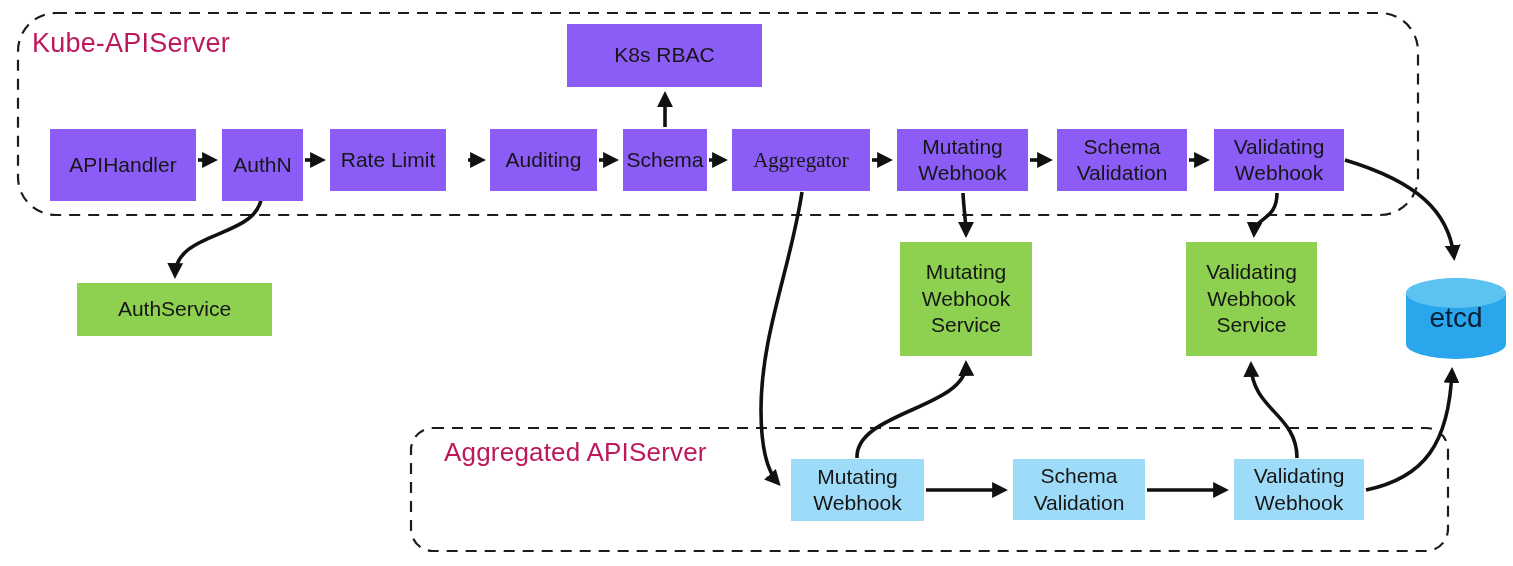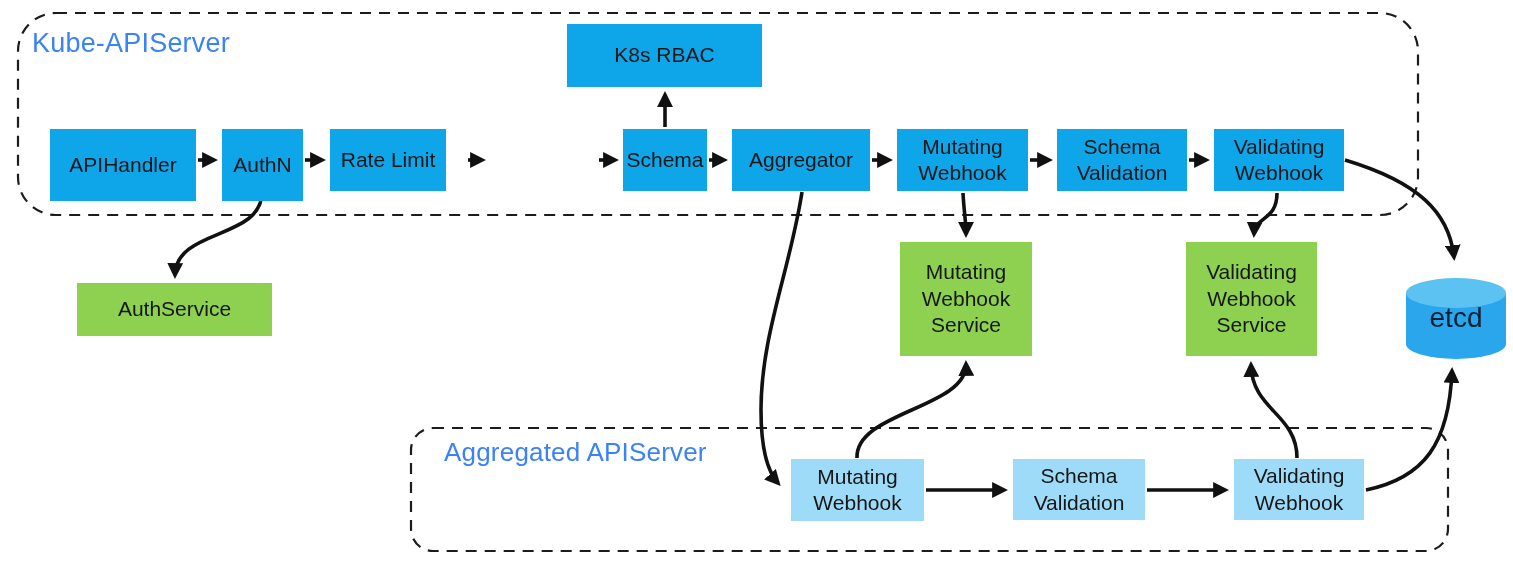--- a/index.html
+++ b/index.html
@@ -2,29 +2,29 @@
 <html><head>
 <meta charset="utf-8">
 <style>
   html,body{margin:0;padding:0;background:#ffffff;}
   .canvas{
     position:relative;width:1513px;height:566px;background:#ffffff;overflow:hidden;
     font-family:"Liberation Sans","DejaVu Sans",sans-serif;color:#1a1a1a;
   }
   .arrows{position:absolute;left:0;top:0;pointer-events:none;}
   .group-title{
-    position:absolute;font-size:27px;color:#3b82f6;letter-spacing:0.2px;
+    position:absolute;font-size:27px;color:#be185d;letter-spacing:0.2px;
     white-space:nowrap;
   }
   .node{
     position:absolute;display:flex;align-items:center;justify-content:center;
     text-align:center;font-size:21px;line-height:1.26;color:#161616;
     white-space:pre-line;
   }
-  .pink{background:#0ea5e9;}
+  .pink{background:#8b5cf6;}
   .green{background:#8ed050;}
   .blue{background:#9edbf8;}
   .etcd-wrap{position:absolute;left:1404px;top:276px;width:104px;height:96px;}
   .etcd-label{
     position:absolute;left:0;top:26px;width:104px;text-align:center;
     font-size:28px;color:#072033;
   }
   .watermark{
     position:absolute;left:1192px;top:517px;width:320px;
     font-size:26px;color:rgba(255,255,255,0.95);white-space:nowrap;z-index:20;
@@ -79,22 +79,23 @@
       <path d="M1366 490 C1424 478 1449 444 1452 371" marker-end="url(#ah)"></path>
     </g>
   </svg>
 
   <div class="group-title" style="left:32px;top:28px;">Kube-APIServer</div>
   <div class="group-title" style="left:424px;top:437px;font-size:26px;margin-left:20px;">Aggregated APIServer</div>
 
   <div class="node pink" style="left:50px;top:129px;width:146px;height:72px;">APIHandler</div>
   <div class="node pink" style="left:222px;top:129px;width:81px;height:72px;">AuthN</div>
   <div class="node pink" style="left:330px;top:129px;width:116px;height:62px;">Rate Limit</div>
+  <div class="node pink" style="left:490px;top:129px;width:107px;height:62px;">Auditing</div>
   <div class="node pink" style="left:623px;top:129px;width:84px;height:62px;">Schema</div>
-  <div class="node pink" style="left:732px;top:129px;width:138px;height:62px;">Aggregator</div>
+  <div class="node pink" style="left:732px;top:129px;width:138px;height:62px;font-family:Liberation Serif, serif;">Aggregator</div>
   <div class="node pink" style="left:897px;top:129px;width:131px;height:62px;">Mutating
 Webhook</div>
   <div class="node pink" style="left:1057px;top:129px;width:130px;height:62px;">Schema
 Validation</div>
   <div class="node pink" style="left:1214px;top:129px;width:130px;height:62px;">Validating
 Webhook</div>
 
   <div class="node pink" style="left:567px;top:24px;width:195px;height:63px;">K8s RBAC</div>
 
   <div class="node green" style="left:77px;top:283px;width:195px;height:53px;">AuthService</div>

